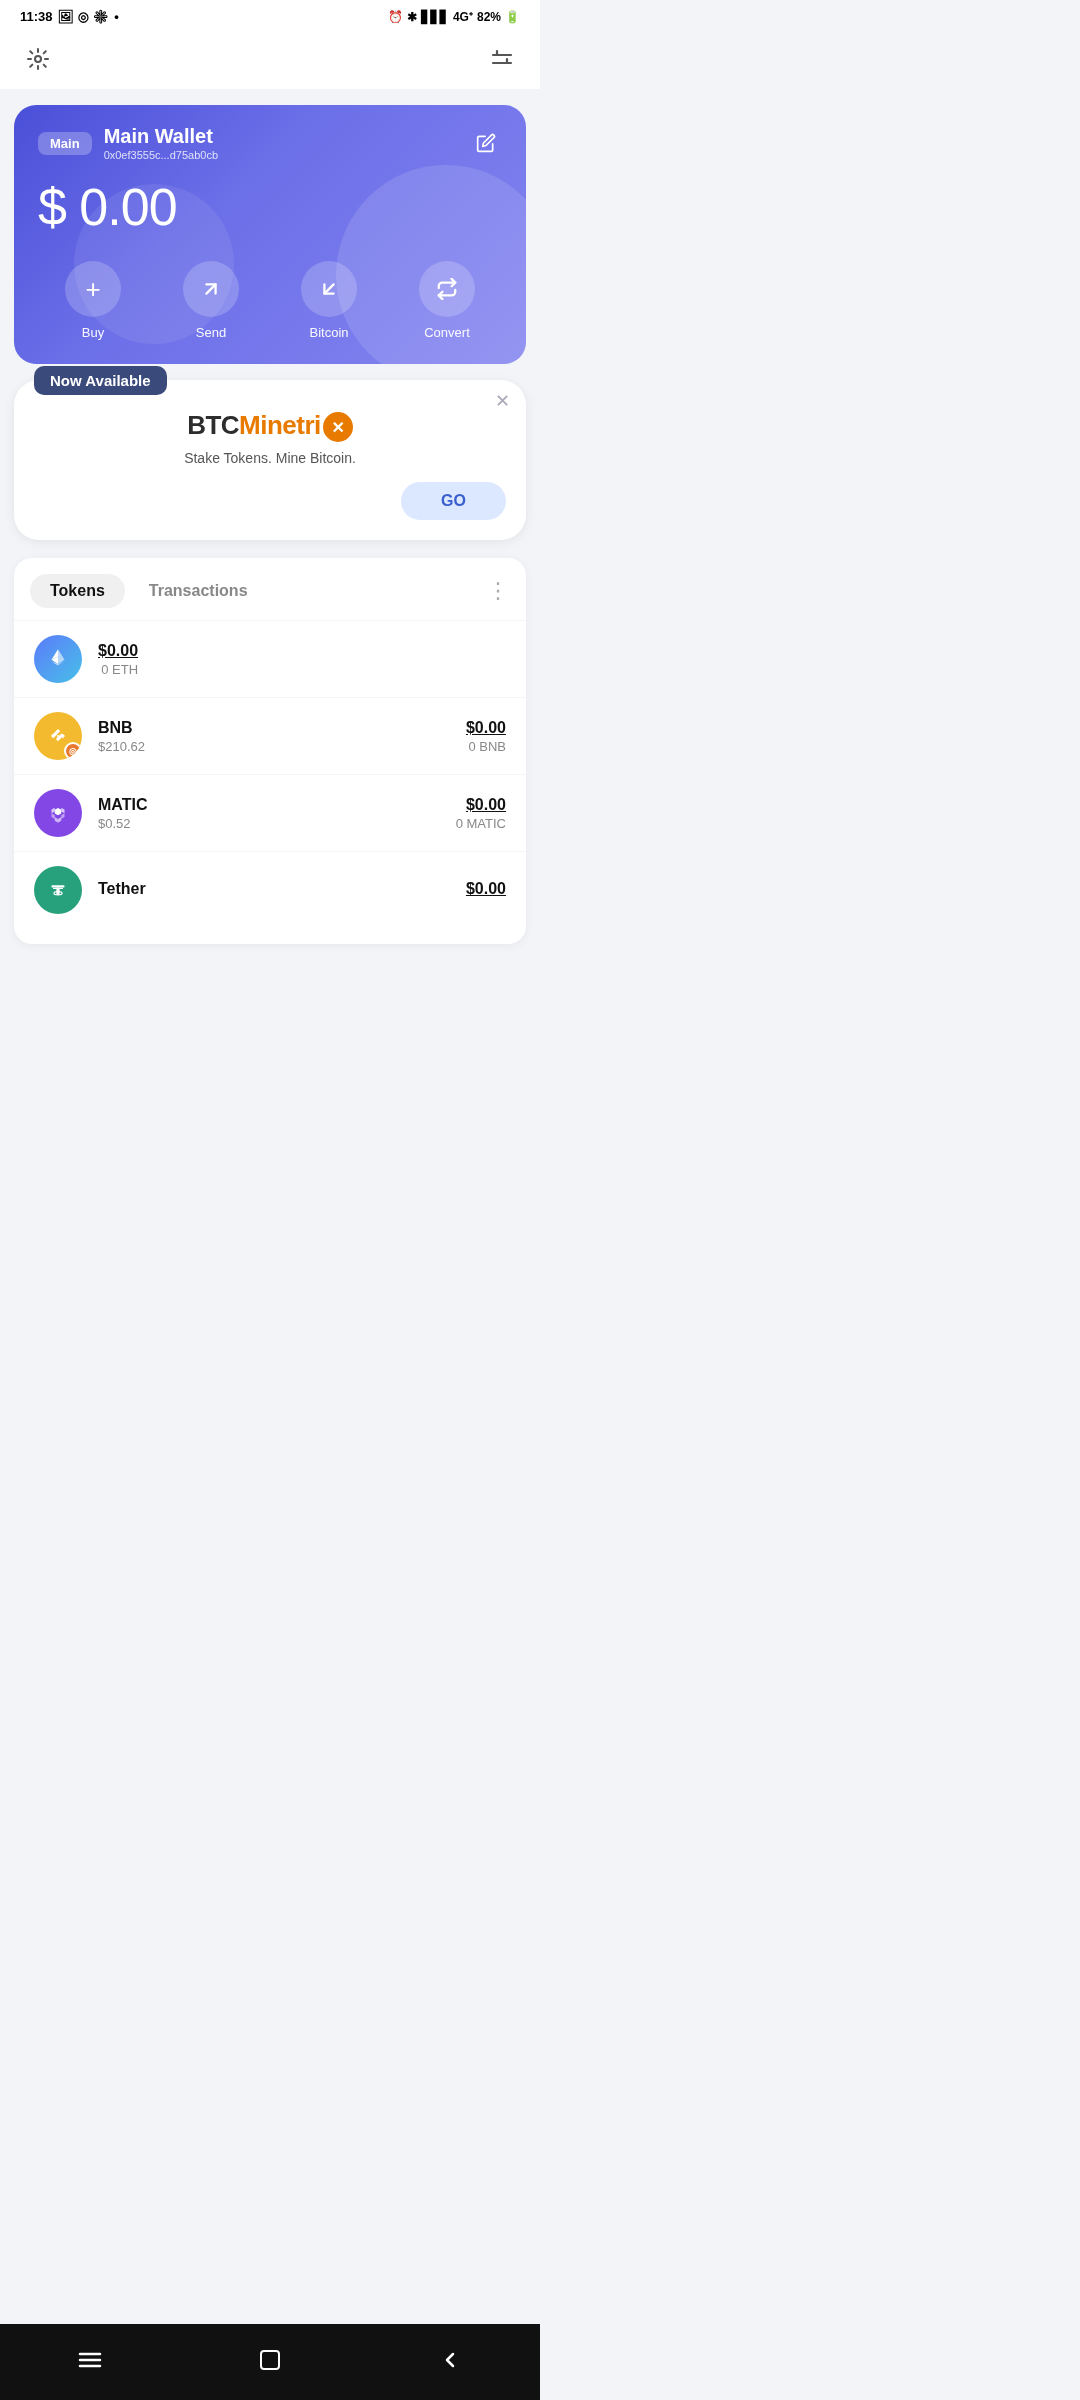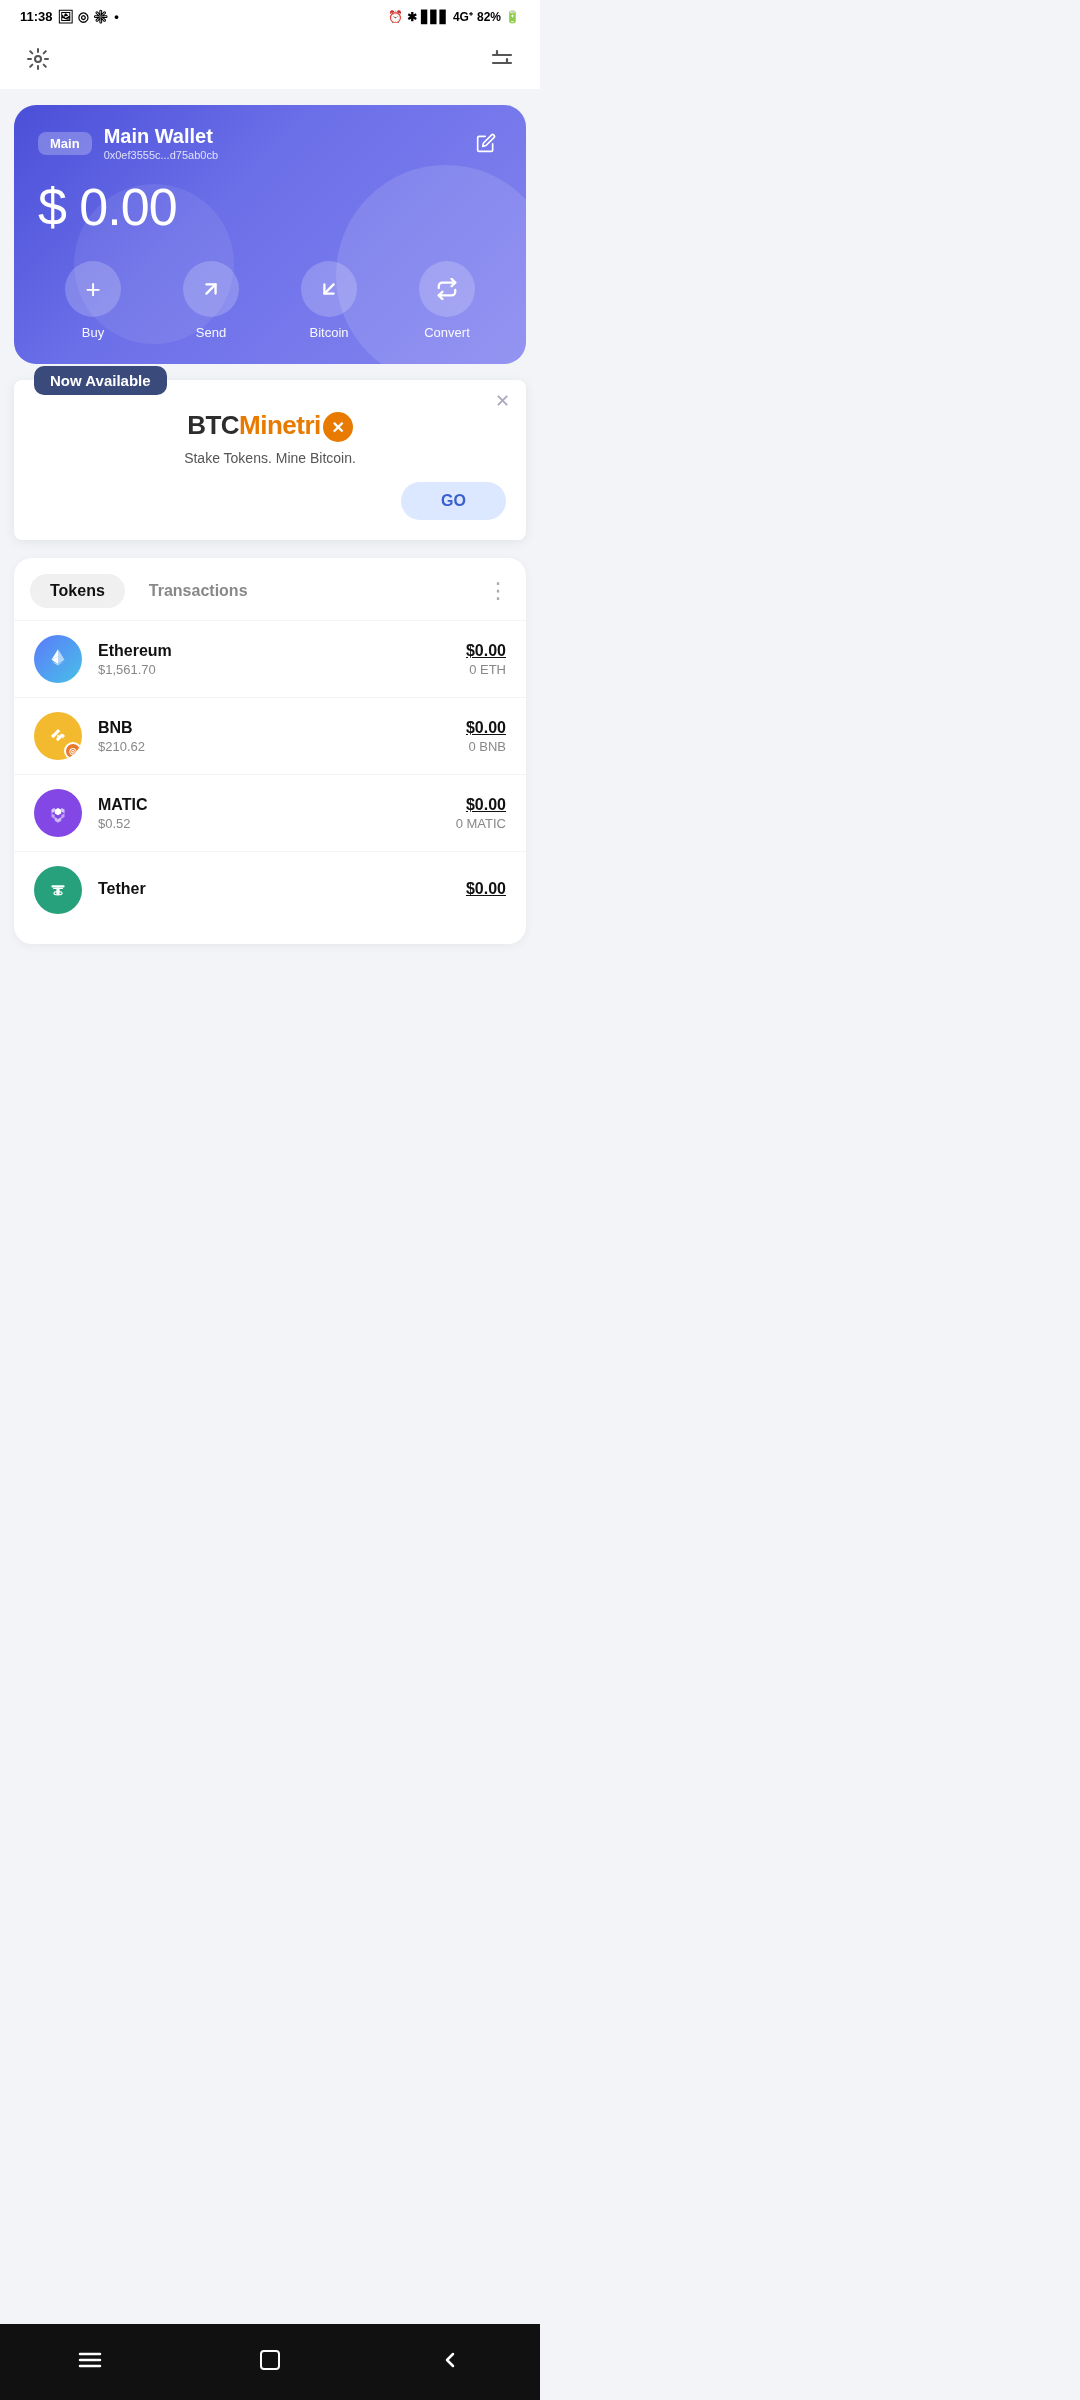--- a/index.html
+++ b/index.html
@@ -131,21 +131,21 @@
     }
     .action-label {
       font-size: 13px;
       opacity: 0.95;
     }
 
     
     .promo-banner {
       margin: 0 14px 18px;
       background: #fff;
-      border-radius: 8px;
+      border-radius: 25px;
       overflow: visible;
       position: relative;
       padding: 20px 20px 20px;
       box-shadow: 0 2px 12px rgba(0,0,0,0.07);
     }
     .promo-badge {
       position: absolute;
       top: -14px;
       left: 20px;
       background: #3a4a7a;
@@ -431,24 +431,20 @@
       <div class="token-icon eth-icon">
         <svg width="26" height="26" viewBox="0 0 32 32" fill="none">
           <polygon points="16,4 16,13 24,17" fill="rgba(255,255,255,0.6)"></polygon>
           <polygon points="16,4 8,17 16,13" fill="white"></polygon>
           <polygon points="16,22 24,17 16,13" fill="rgba(255,255,255,0.6)"></polygon>
           <polygon points="16,22 8,17 16,13" fill="white"></polygon>
           <polygon points="16,24 24,19 16,22" fill="rgba(255,255,255,0.4)"></polygon>
           <polygon points="16,24 8,19 16,22" fill="rgba(255,255,255,0.7)"></polygon>
         </svg>
       </div>
-      <div class="token-info">
-        <div class="token-name">Ethereum</div>
-        <div class="token-price">$1,561.70</div>
-      </div>
       <div class="token-balance">
         <div class="token-usd">$0.00</div>
         <div class="token-amount">0 ETH</div>
       </div>
     </div>
 
     <div class="token-item">
       <div class="token-icon bnb-icon" style="background:#f3ba2f; position:relative; overflow:hidden;">
         <svg width="28" height="28" viewBox="0 0 32 32" fill="none">
           <circle cx="16" cy="16" r="14" fill="#f3ba2f"></circle>

